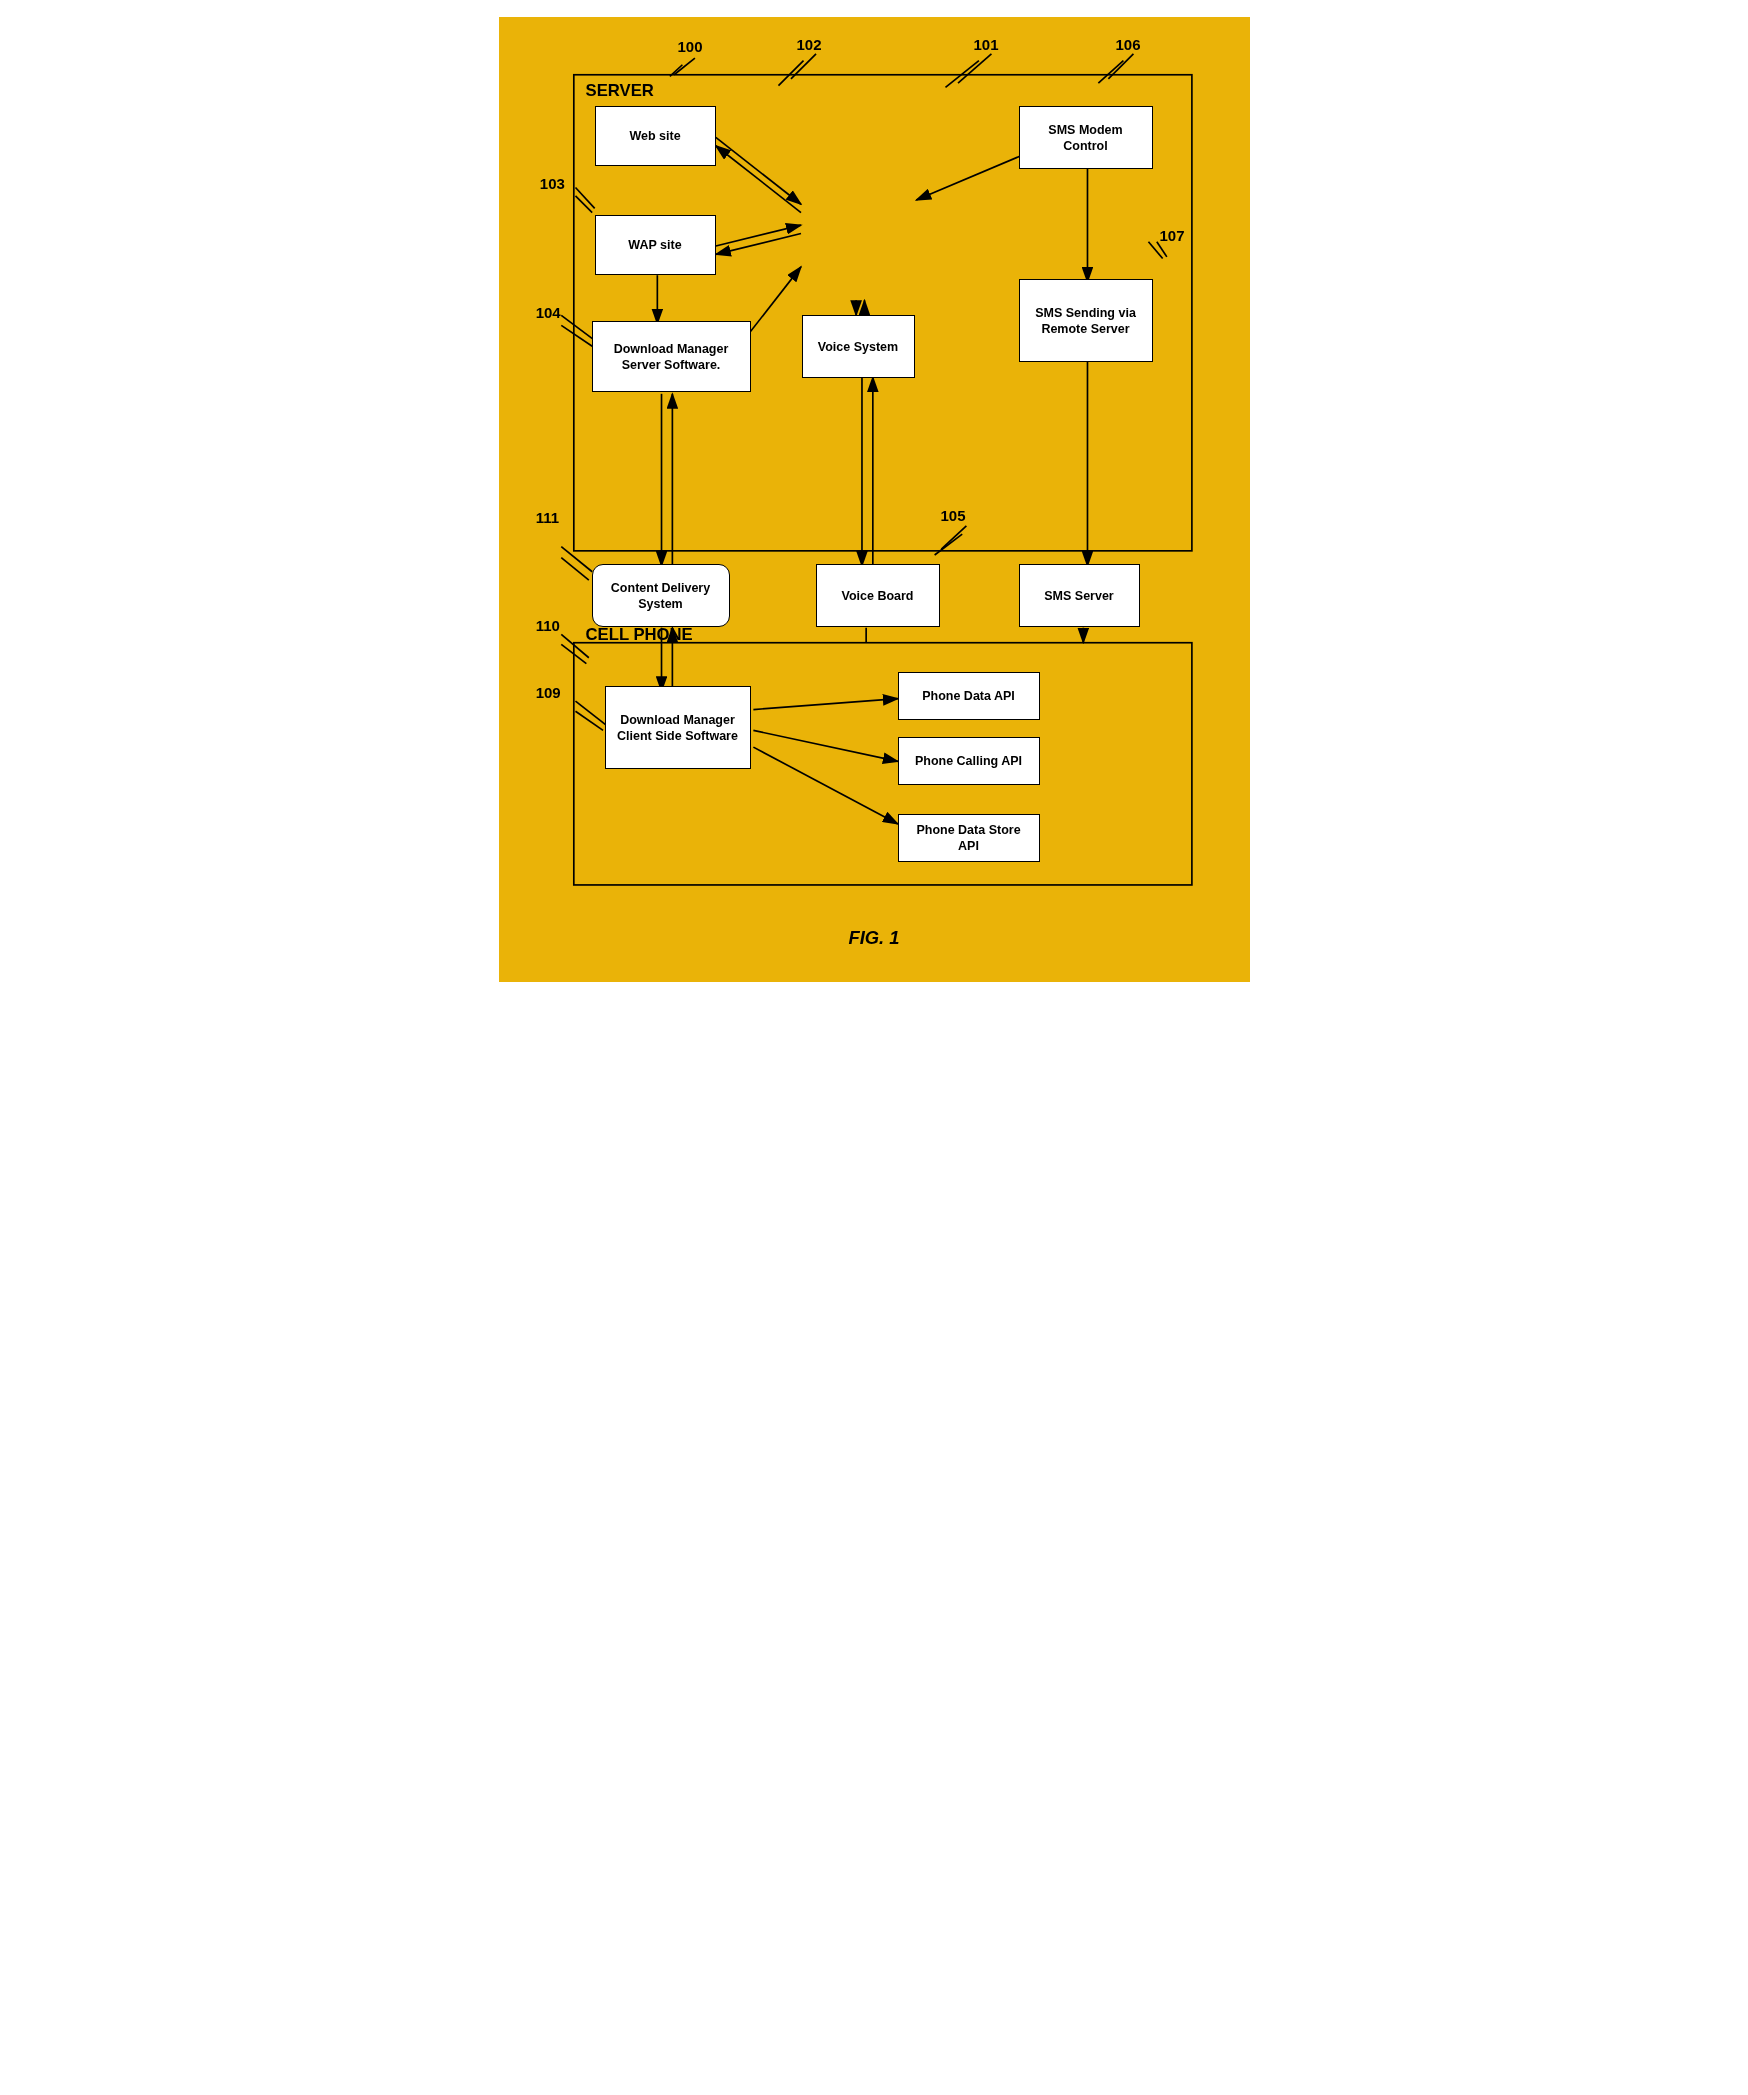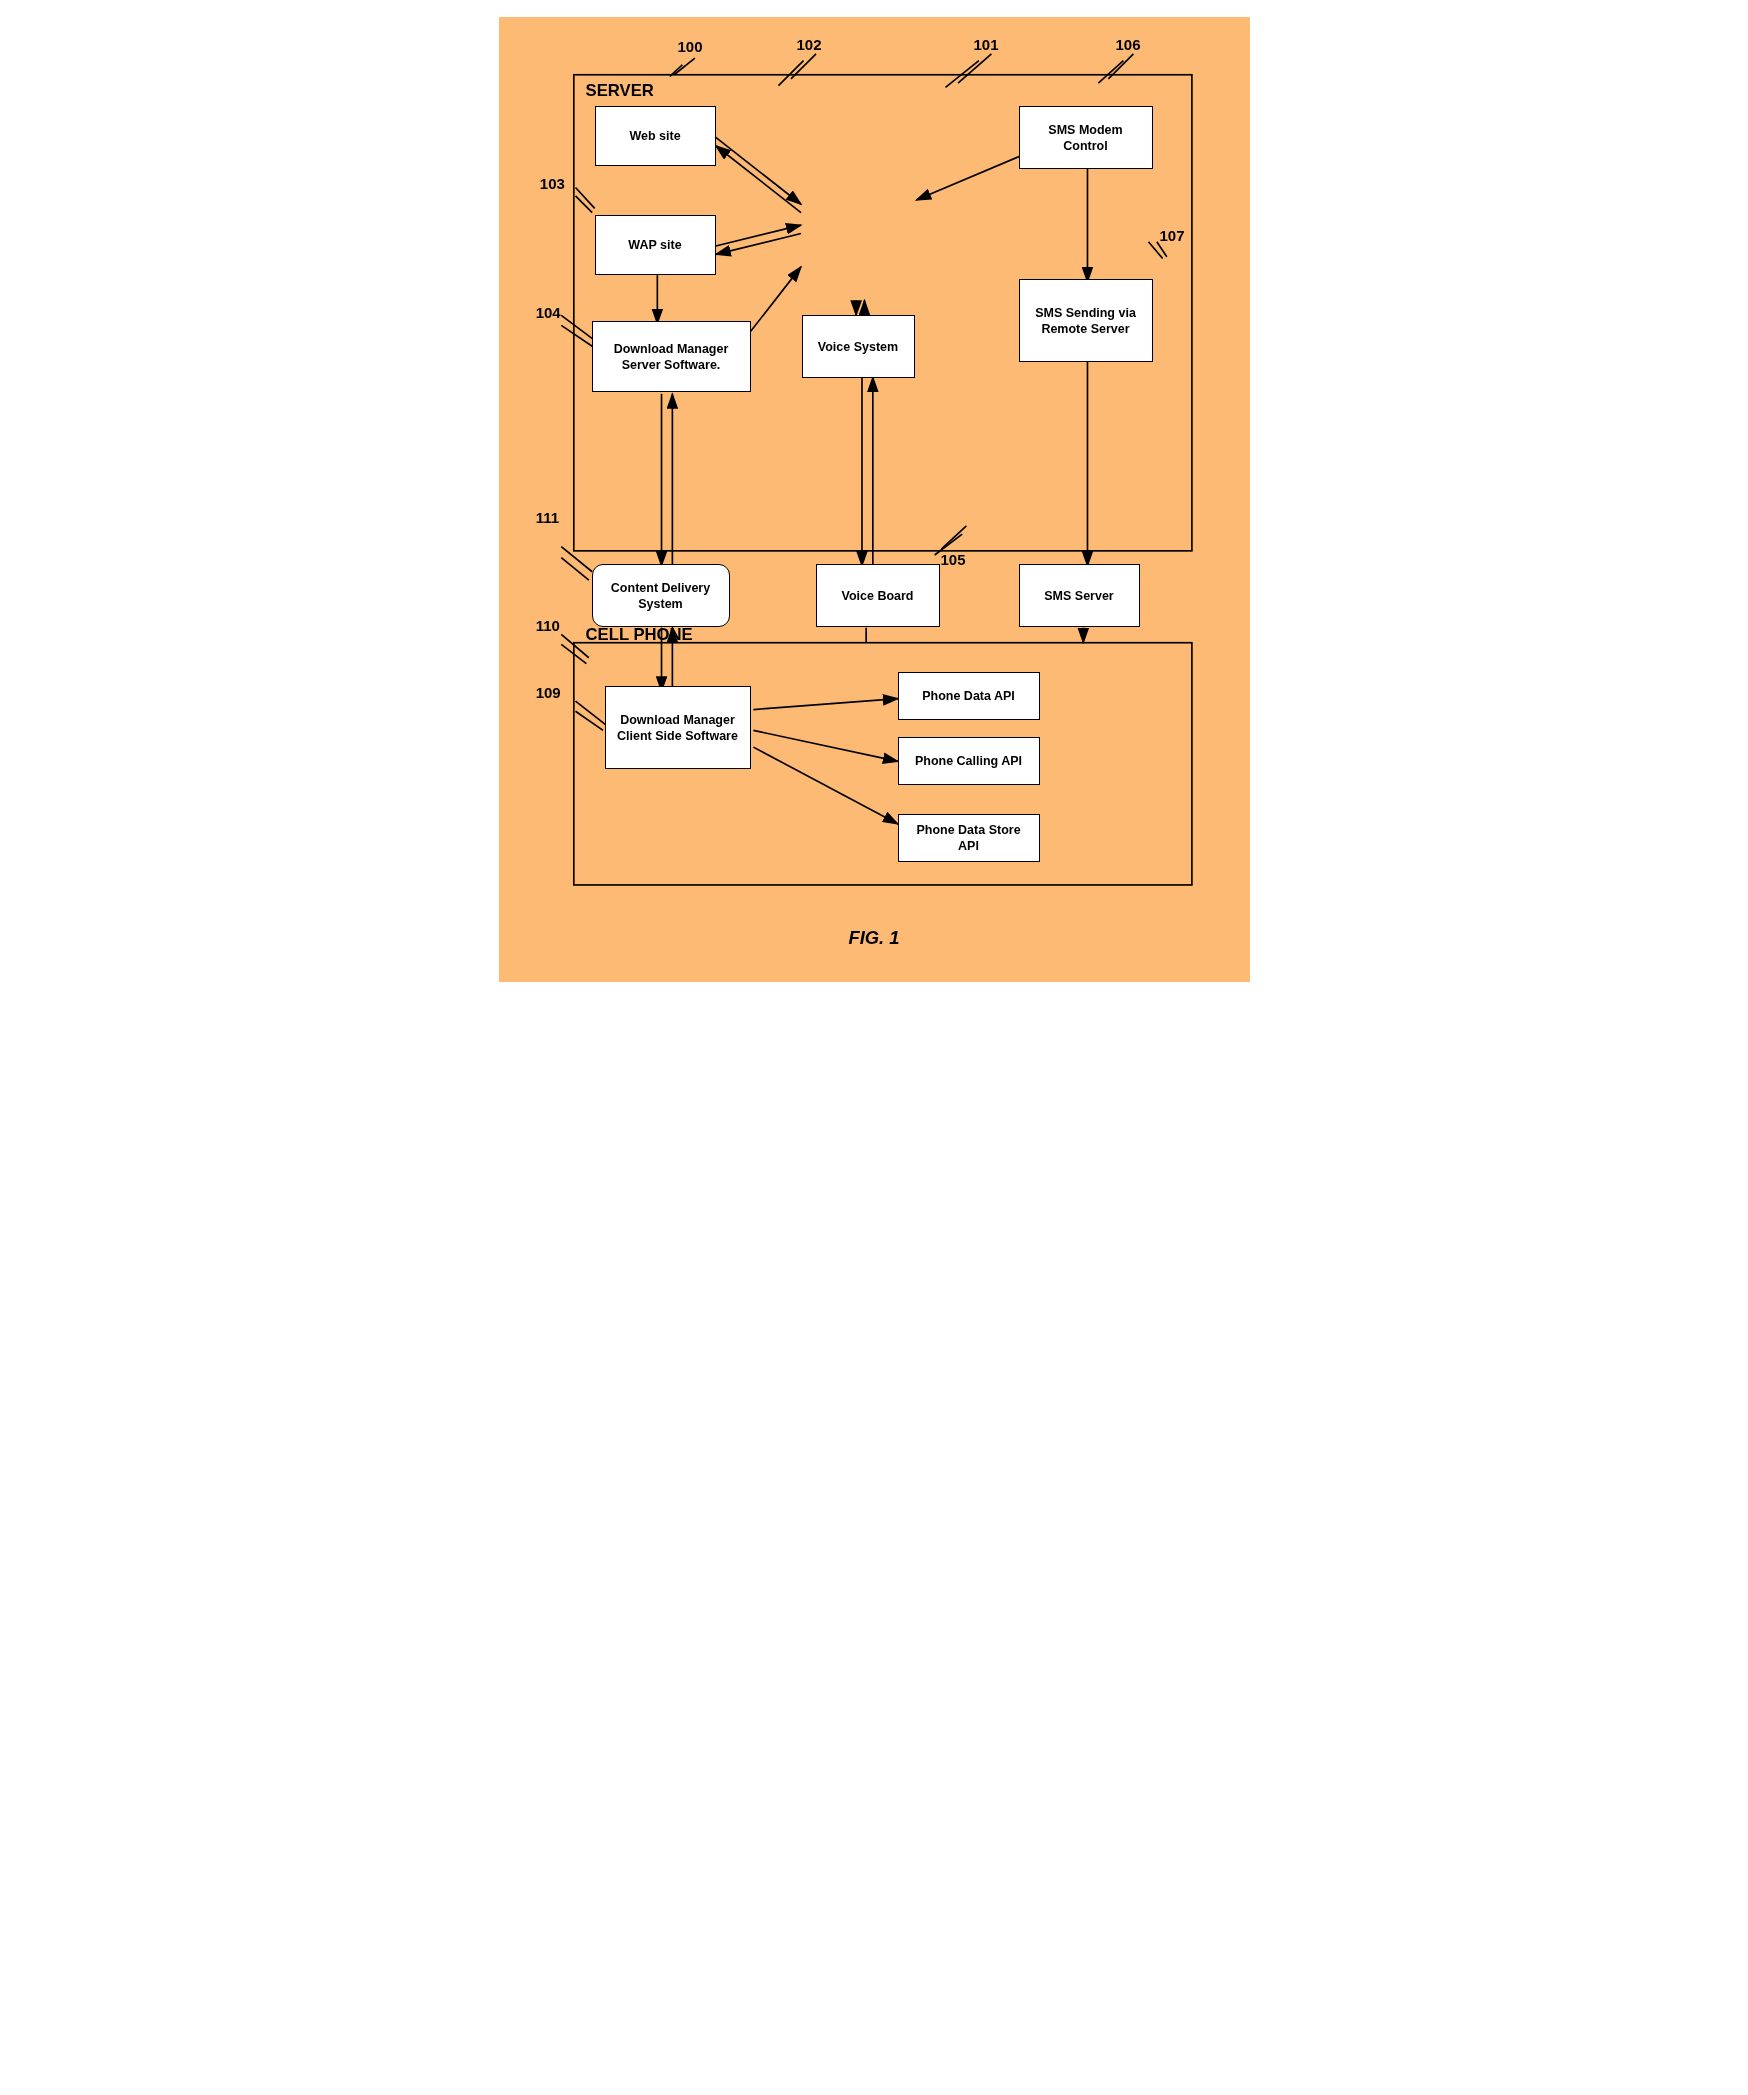--- a/index.html
+++ b/index.html
@@ -8,21 +8,21 @@
       font-family: Arial, sans-serif;
       display: flex;
       justify-content: center;
       align-items: flex-start;
       padding: 16.7px;
       min-height: 100vh;
     }
     .page-container {
       width: 751px;
       padding: 16.7px 33px 33px 33px;
-      background: #fdba74;
+      background: #eab308;
       position: relative;
     }
     
     .ref-number {
       font-size: 15px;
       font-weight: bold;
       position: absolute;
     }
     
     .diagram-box {
@@ -203,21 +203,21 @@
     </svg>
 
     <div class="ref-number" style="top:4.2px; left:146px;">100</div>
     <div class="ref-number" style="top:2.5px; left:265px;">102</div>
     <div class="ref-number" style="top:2.5px; left:442px;">101</div>
     <div class="ref-number" style="top:2.5px; left:584px;">106</div>
     <div class="ref-number" style="top:142px; left:8.3px;">103</div>
     <div class="ref-number" style="top:271px; left:4.2px;">104</div>
     <div class="ref-number" style="top:476px; left:4.2px;">111</div>
     <div class="ref-number" style="top:584px; left:4.2px;">110</div>
-    <div class="ref-number" style="top:474px; left:409px;margin-top:44px;">105</div>
+    <div class="ref-number" style="top:474px; left:409px;">105</div>
     <div class="ref-number" style="top:194px; left:628px;">107</div>
     <div class="ref-number" style="top:651px; left:4.2px;">109</div>
 
     <div class="section-label" style="top:48px; left:54px;">SERVER</div>
 
     <div class="diagram-box" style="left:63px; top:73px; width:121px; height:60px;">Web site</div>
 
     <div class="diagram-box" style="left:63px; top:182px; width:121px; height:60px;">WAP site</div>
 
     <div class="diagram-box" style="left:60px; top:288px; width:159px; height:71px;">Download Manager

